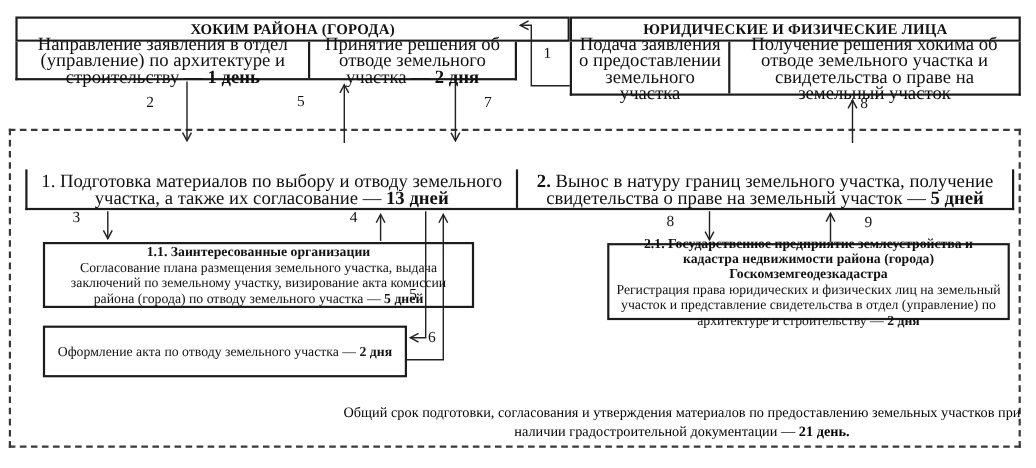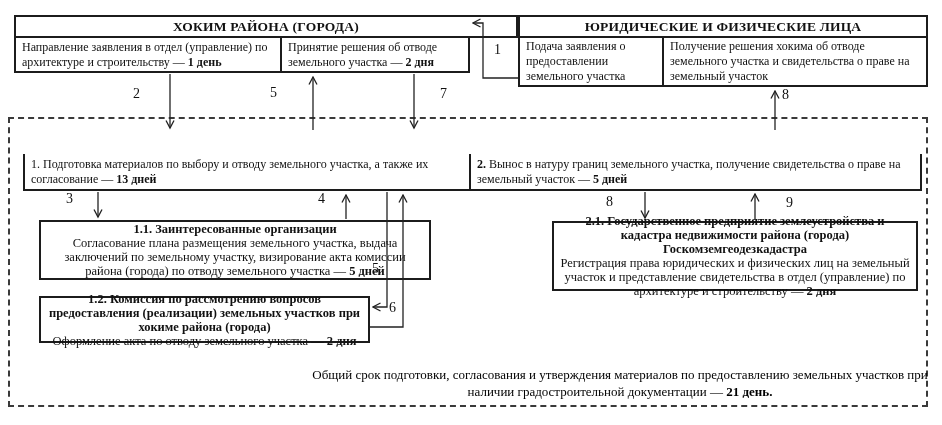--- a/index.html
+++ b/index.html
@@ -18,21 +18,21 @@
     background: #fff;
     display: flex; align-items: center; justify-content: center;
     font-weight: bold; font-size: 13.5px; text-align: center;
     letter-spacing: 0.2px;
   }
   .row-box {
     border: 2px solid #1c1c1c;
     border-top: none;
     background: #fff;
     display: flex; align-items: stretch;
-    font-size: 12px; 
+    font-size: 17px; text-align: center;
   }
   .cell {
     display: flex; align-items: center; justify-content: center;
     padding: 2px 6px; line-height: 15px;
   }
   .cell + .cell { border-left: 2px solid #1c1c1c; }
   .sub-box {
     border: 2px solid #1c1c1c;
     background: #fff;
     font-size: 12.5px; text-align: center; line-height: 14px;
@@ -99,21 +99,20 @@
       <span><span class="bold">2.</span><span> Вынос в натуру границ земельного участка, получение свидетельства о праве на земельный участок — </span><span class="dur">5 дней</span></span>
     </div>
   </div>
 
   <div class="abs sub-box" style="left:39px; top:220px; width:392px; height:60px;">
     <div class="title">1.1. Заинтересованные организации</div>
     <div><span>Согласование плана размещения земельного участка, выдача заключений по земельному участку, визирование акта комиссии района (города) по отводу земельного участка — </span><span class="dur">5 дней</span></div>
   </div>
 
   <div class="abs sub-box" style="left:39px; top:296px; width:331px; height:47px;">
-    <div class="title">1.2. Комиссия по рассмотрению вопросов предоставления (реализации) земельных участков при хокиме района (города)</div>
     <div><span>Оформление акта по отводу земельного участка — </span><span class="dur">2 дня</span></div>
   </div>
 
   <div class="abs sub-box" style="left:552px; top:221px; width:366px; height:70px;">
     <div class="title">2.1. Государственное предприятие землеустройства и кадастра недвижимости района (города) Госкомземгеодезкадастра</div>
     <div><span>Регистрация права юридических и физических лиц на земельный участок и представление свидетельства в отдел (управление) по архитектуре и строительству — </span><span class="dur">2 дня</span></div>
   </div>
 
   <div class="footer-note" style="left:300px; top:366px; width:640px;">
     <span>Общий срок подготовки, согласования и утверждения материалов по предоставлению земельных участков при наличии градостроительной документации — </span><span class="dur">21 день.</span>

